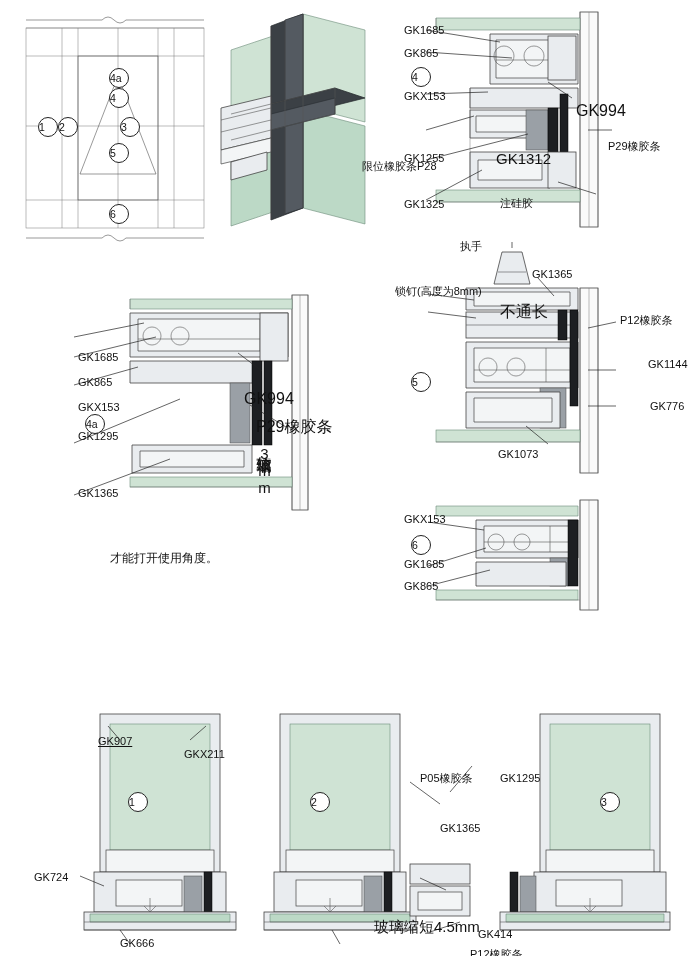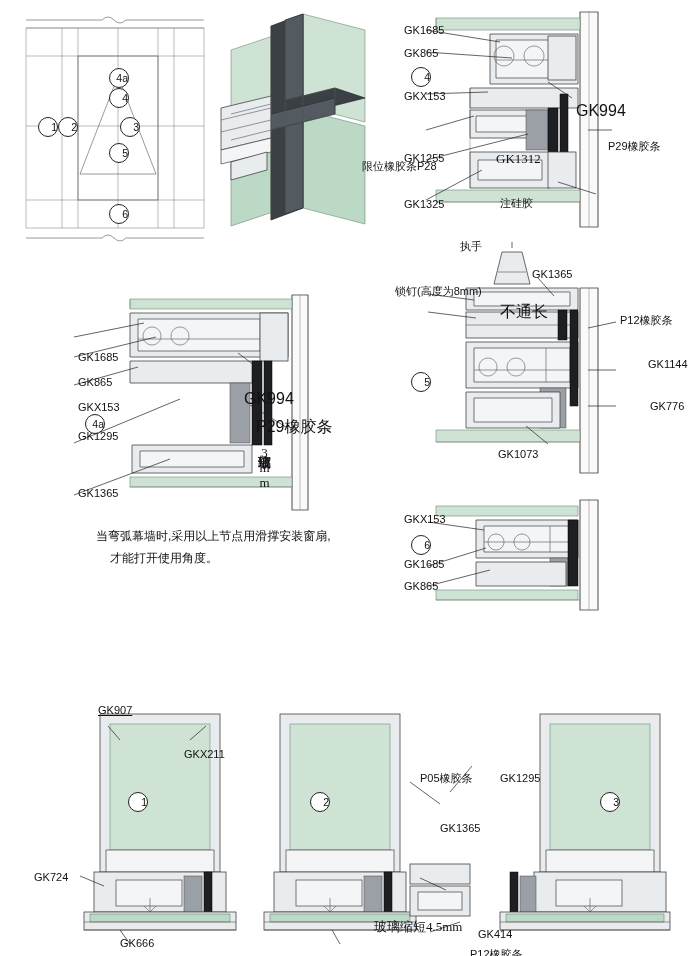--- a/index.html
+++ b/index.html
@@ -1,23 +1,23 @@
 <!DOCTYPE html>
 <html><head>
 <meta charset="utf-8">
 <style>
   html,body{margin:0;padding:0;background:#ffffff;}
   body{width:700px;height:956px;position:relative;overflow:hidden;
        font-family:"Liberation Sans","DejaVu Sans",sans-serif;color:#111;}
   .sheet{position:absolute;left:0;top:0;width:700px;height:956px;}
   .lbl{position:absolute;font-size:11px;line-height:13px;white-space:nowrap;color:#111;}
   .lbl.sm{font-size:16px;}
-  .lbl.xs{font-size:13px;font-family:Liberation Serif, serif;}
+  .lbl.xs{font-size:15px;}
   .bubble{position:absolute;width:18px;height:18px;border:1px solid #222;border-radius:50%;
-          font-size:10.5px;line-height:18px;text-align:right;background:#fff;color:#111;}
+          font-size:10.5px;line-height:18px;text-align:left;background:#fff;color:#111;}
   .note{position:absolute;font-size:12px;line-height:20px;color:#111;white-space:nowrap;}
   svg{position:absolute;left:0;top:0;overflow:visible;}
   .ln2{stroke:#555;stroke-width:0.6;fill:none;}
   .thin{stroke:#777;stroke-width:0.5;fill:none;}
   .fillal{fill:#e9ecef;stroke:#444;stroke-width:0.8;}
   .fillal2{fill:#f3f5f6;stroke:#444;stroke-width:0.7;}
   .dark{fill:#3b4045;stroke:#23262a;stroke-width:0.7;}
   .dark2{fill:#545a61;stroke:#2b2f33;stroke-width:0.7;}
   .glass{fill:#cfe3d4;stroke:#6c8c78;stroke-width:0.6;}
   .glass2{fill:#bcd9c6;stroke:#6c8c78;stroke-width:0.6;}
@@ -294,21 +294,20 @@
       <line x1="-2" y1="66" x2="56" y2="48"></line>
       <line x1="-2" y1="86" x2="60" y2="70"></line>
     </g>
   </svg>
 
   <div class="lbl" style="left:404px;top:513px;">GKX153</div>
   <div class="lbl" style="left:404px;top:558px;">GK1685</div>
   <div class="lbl" style="left:404px;top:580px;">GK865</div>
   <div class="bubble" style="left:411px;top:535px;"><span>6</span></div>
 
-  <div class="note" style="left:96px;top:526px;">当弯弧幕墙时,采用以上节点用滑撑安装窗扇,</div>
   <div class="note" style="left:110px;top:548px;">才能打开使用角度。</div>
 
   <svg width="620" height="250" style="left:60px;top:700px;">
 
     <g>
       <rect class="fillal" x="40" y="14" width="120" height="158"></rect>
       <rect class="glass" x="50" y="24" width="100" height="126"></rect>
       <rect class="fillal2" x="46" y="150" width="108" height="22"></rect>
       <rect class="fillal" x="34" y="172" width="132" height="40"></rect>
       <rect class="fillal2" x="56" y="180" width="66" height="26"></rect>
@@ -374,21 +373,21 @@
         <line x1="-60" y1="178" x2="-34" y2="190"></line>
         <line x1="-50" y1="232" x2="-20" y2="222"></line>
       </g>
     </g>
   </svg>
 
   <div class="bubble" style="left:128px;top:792px;"><span>1</span></div>
   <div class="bubble" style="left:310px;top:792px;"><span>2</span></div>
   <div class="bubble" style="left:600px;top:792px;"><span>3</span></div>
 
-  <div class="lbl" style="left:98px;top:704px;text-decoration:underline;">GK907</div>
+  <div class="lbl" style="left:98px;top:735px;text-decoration:underline;">GK907</div>
   <div class="lbl" style="left:184px;top:748px;">GKX211</div>
   <div class="lbl" style="left:34px;top:871px;">GK724</div>
   <div class="lbl" style="left:120px;top:937px;">GK666</div>
 
   <div class="lbl" style="left:308px;top:971px;margin-top:40px;">GK1635</div>
   <div class="lbl xs" style="left:374px;top:920px;">玻璃缩短4.5mm</div>
 
   <div class="lbl" style="left:420px;top:772px;">P05橡胶条</div>
   <div class="lbl" style="left:500px;top:772px;">GK1295</div>
   <div class="lbl" style="left:440px;top:822px;">GK1365</div>

